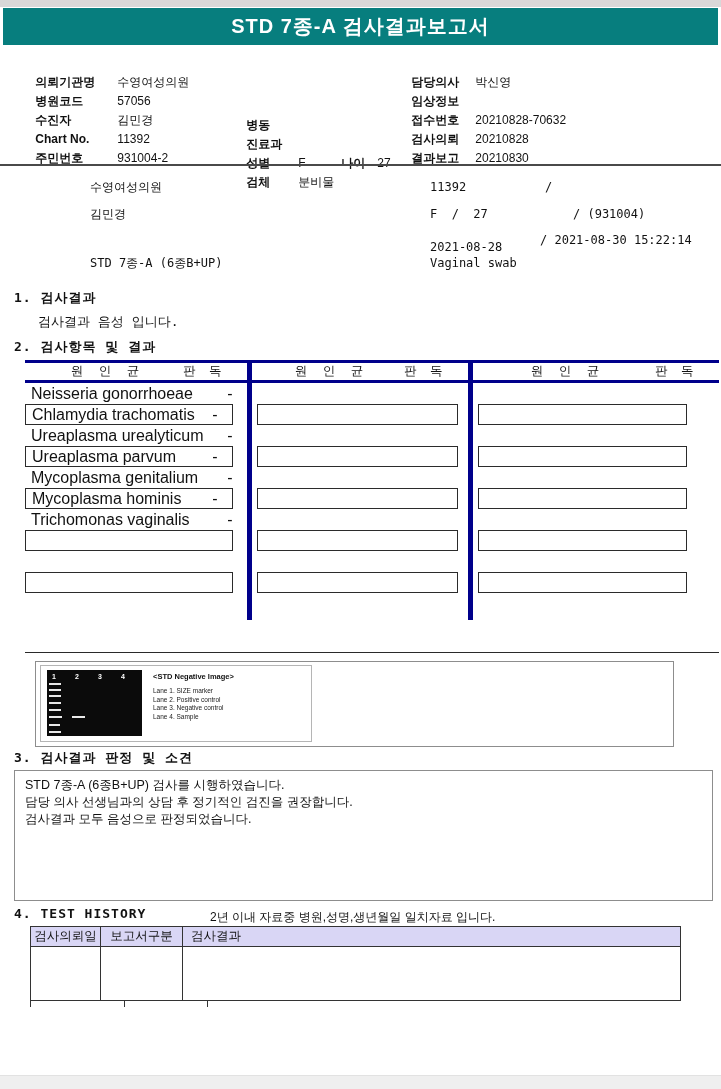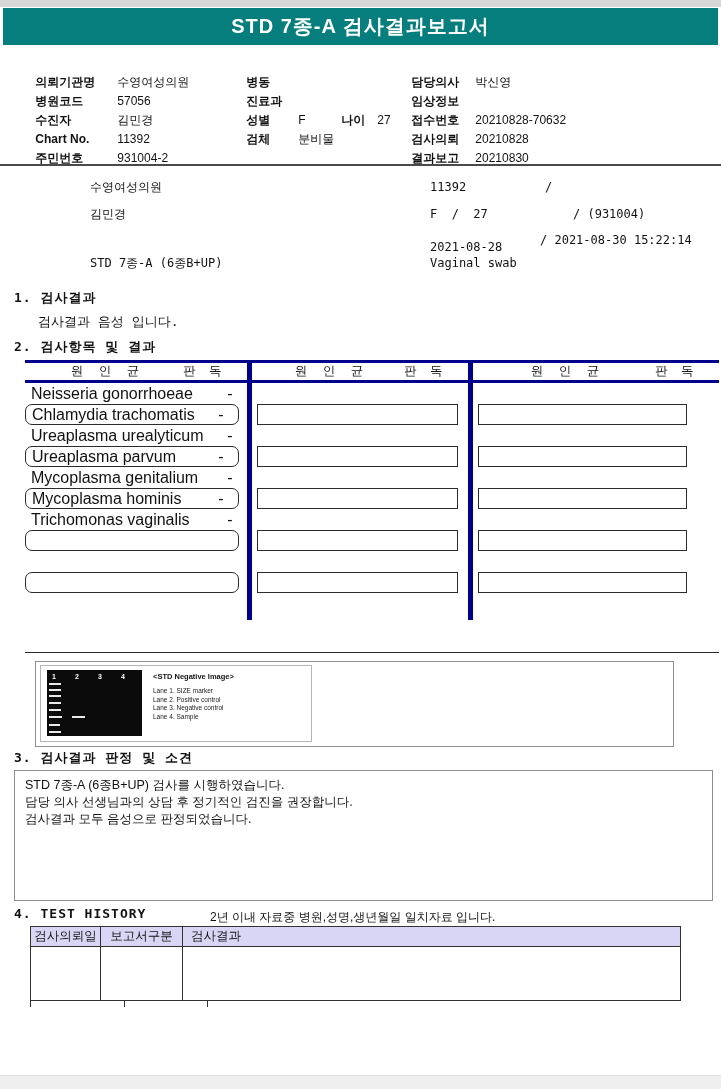--- a/index.html
+++ b/index.html
@@ -12,21 +12,21 @@
 
   
   .title-bar{position:absolute;left:3px;top:8px;width:715px;height:37px;background:#077e7e;
              display:flex;align-items:center;justify-content:center;}
   .title-text{color:#fff;font-weight:700;font-size:20px;letter-spacing:1px;white-space:pre;}
 
   
   .hrow{position:absolute;height:16px;font-size:12px;white-space:pre;line-height:15px;}
   .lbl{display:inline-block;font-weight:700;}
   .c1 .lbl{width:82px;}
-  .c2 .lbl{width:52px;}
+  .c2 .lbl{width:52px;margin-top:43px;}
   .c3 .lbl{width:64px;}
   .val{display:inline-block;}
 
   .divider{position:absolute;left:0;top:164px;width:721px;height:2px;background:#4a4a4a;}
 
   
   .mono{position:absolute;font-family:"DejaVu Sans Mono","Liberation Mono",monospace;
         font-size:12px;white-space:pre;line-height:14px;}
 
   .sec-head{position:absolute;font-weight:700;font-size:13px;white-space:pre;
@@ -41,21 +41,21 @@
   .ot-hg{position:absolute;top:0;height:17px;display:flex;align-items:center;font-size:12.5px;}
   .ot-hg .h-org{flex:1;text-align:center;letter-spacing:6px;padding-left:8px;white-space:pre;}
   .ot-hg .h-read{width:64px;letter-spacing:5px;white-space:pre;}
   .ot-bar{position:absolute;top:0;width:5px;height:260px;background:#00008b;}
   .ot-body{position:absolute;top:23px;}
   .ot-row{height:21px;box-sizing:border-box;display:flex;align-items:center;
           font-size:16px;padding-left:6px;white-space:nowrap;}
   .ot-row .on{flex:1;}
   .ot-row .or{width:34px;text-align:center;}
   .boxed{border:1px solid #2b2b2b;}
-  .g1 .boxed{margin-right:8px;border-radius:7px;}
+  .g1 .boxed{margin-right:14px;}
   .g2 .boxed{margin-left:5px;margin-right:10px;}
   .g3 .boxed{margin-left:5px;margin-right:32px;}
 
   
   .gel-rule{position:absolute;left:25px;top:652px;width:694px;height:1px;background:#2a2a2a;}
   .gel-outer{position:absolute;left:35px;top:661px;width:637px;height:84px;border:1px solid #8d8d8d;background:#fff;}
   .gel-inset{position:absolute;left:4px;top:3px;width:270px;height:75px;border:1px solid #b5b5b5;background:#fff;}
   .gel-img{position:absolute;left:6px;top:4px;width:95px;height:66px;background:#0b0b0b;}
   .lane-num{position:absolute;color:#fff;font-weight:700;font-size:7px;line-height:7px;}
   .band{position:absolute;background:#e9e9e9;height:2px;}

